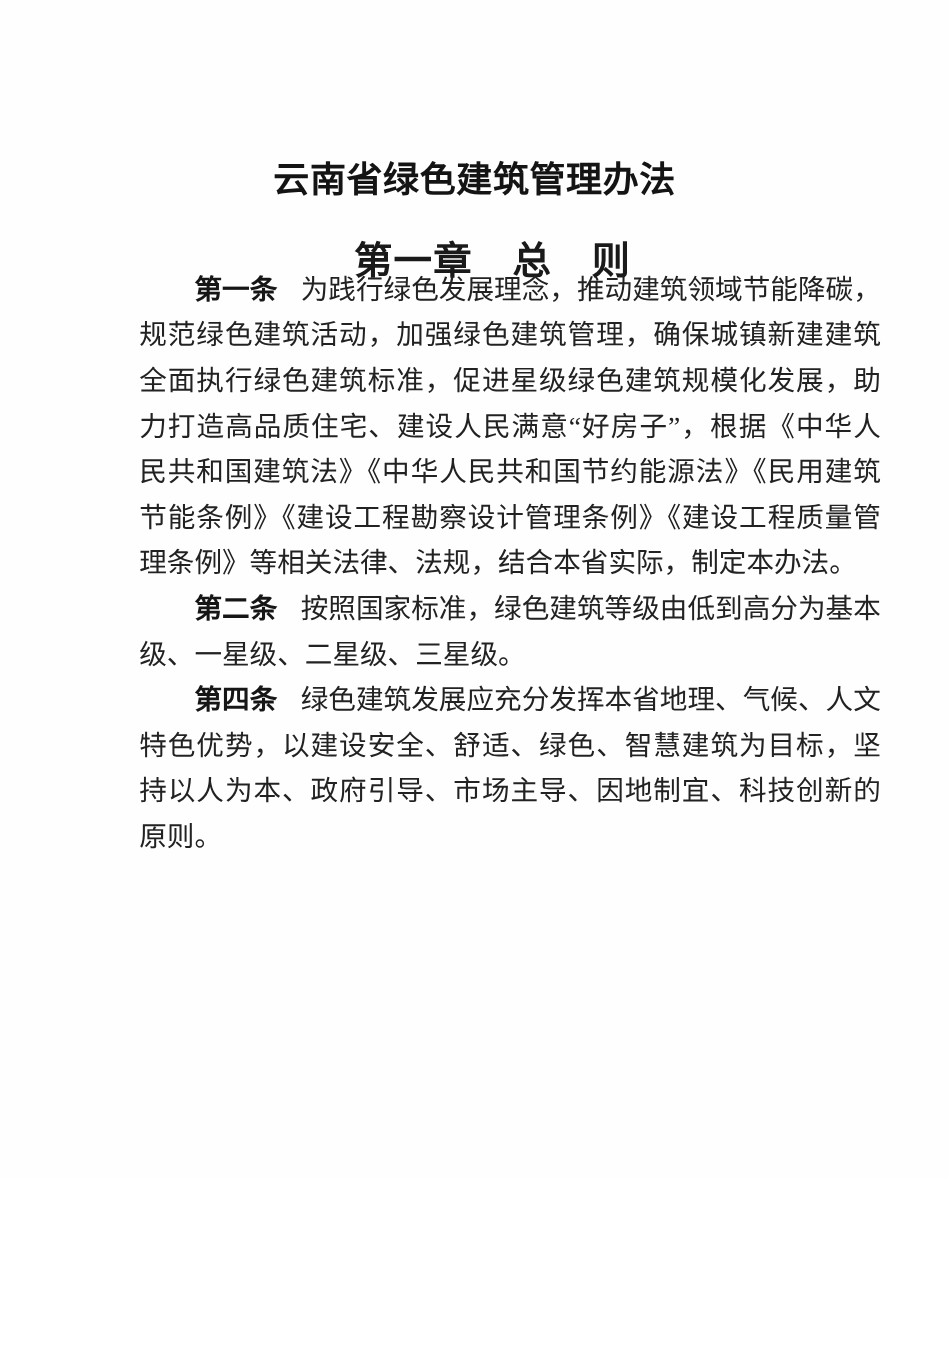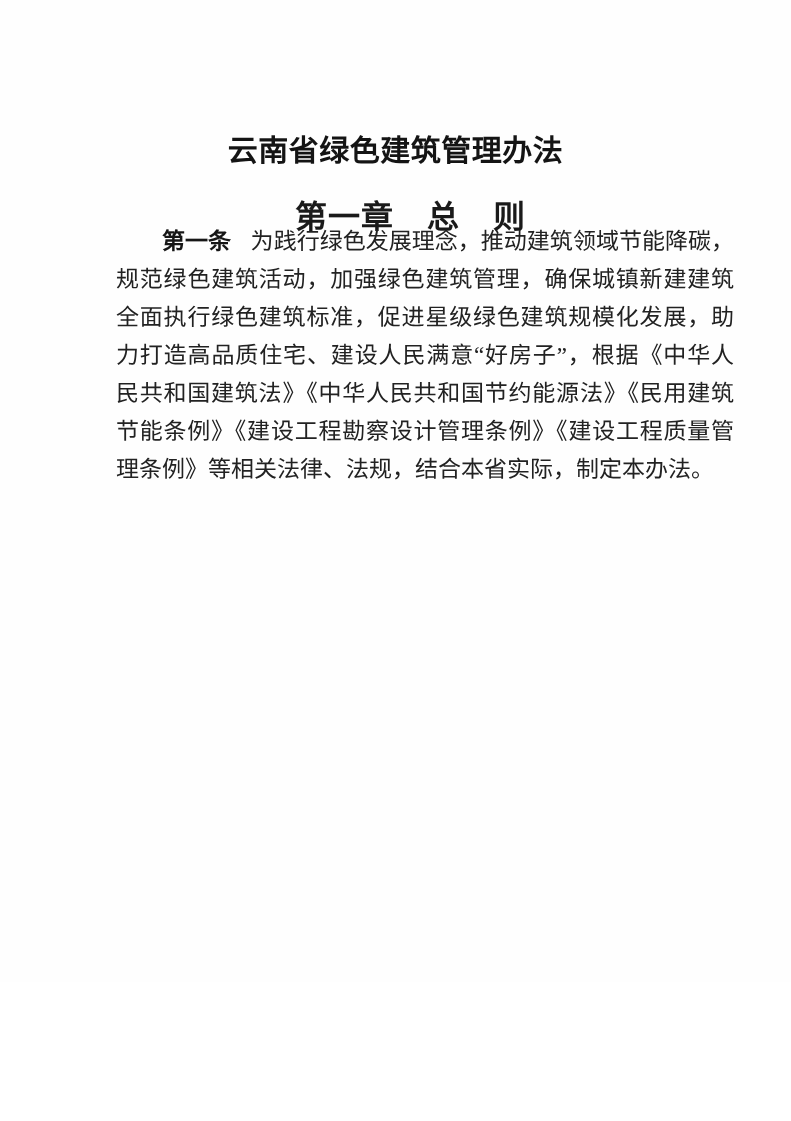--- a/index.html
+++ b/index.html
@@ -81,21 +81,27 @@
   <h1 class="doc-title">云南省绿色建筑管理办法</h1>
 
   <h2 class="chapter-heading">第一章　总　则</h2>
 
   <div class="doc-body">
 
     <p class="article">
       <span class="article-no">第一条</span><span>为践行绿色发展理念，推动建筑领域节能降碳，规范绿色建筑活动，加强绿色建筑管理，确保城镇新建建筑全面执行绿色建筑标准，促进星级绿色建筑规模化发展，助力打造高品质住宅、建设人民满意“好房子”，根据《中华人民共和国建筑法》《中华人民共和国节约能源法》《民用建筑节能条例》《建设工程勘察设计管理条例》《建设工程质量管理条例》等相关法律、法规，结合本省实际，制定本办法。</span>
     </p>
 
+    <p class="article">
+      <span class="article-no">第二条</span><span>按照国家标准，绿色建筑等级由低到高分为基本级、一星级、二星级、三星级。</span>
+    </p>
 
 
+    <p class="article">
+      <span class="article-no">第四条</span><span>绿色建筑发展应充分发挥本省地理、气候、人文特色优势，以建设安全、舒适、绿色、智慧建筑为目标，坚持以人为本、政府引导、市场主导、因地制宜、科技创新的原则。</span>
+    </p>
 
 
   </div>
 
   <div class="page-number">— 2 —</div>
 
 </div>
 
 </body></html>

